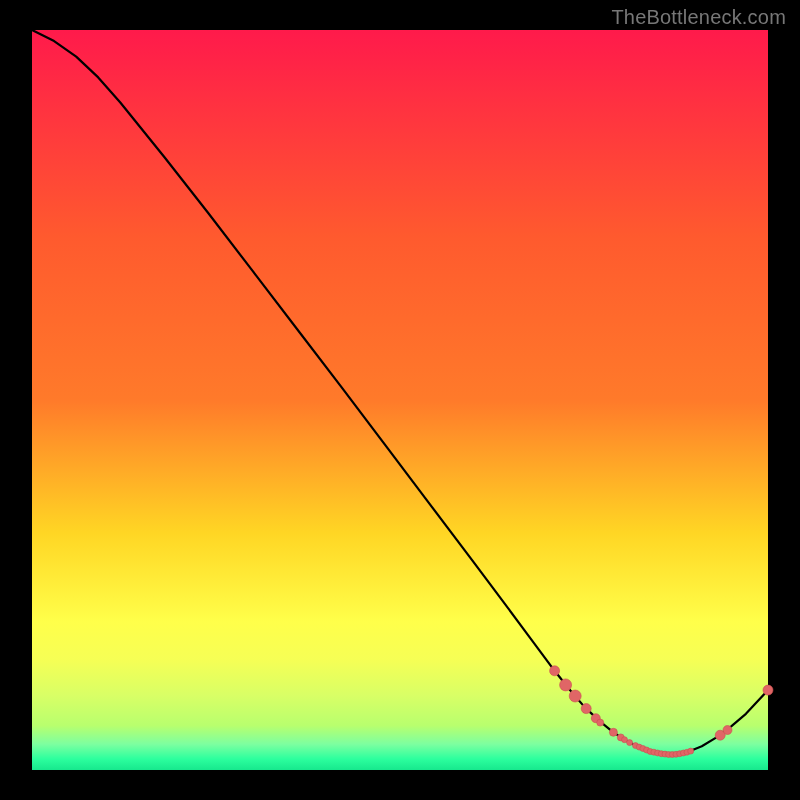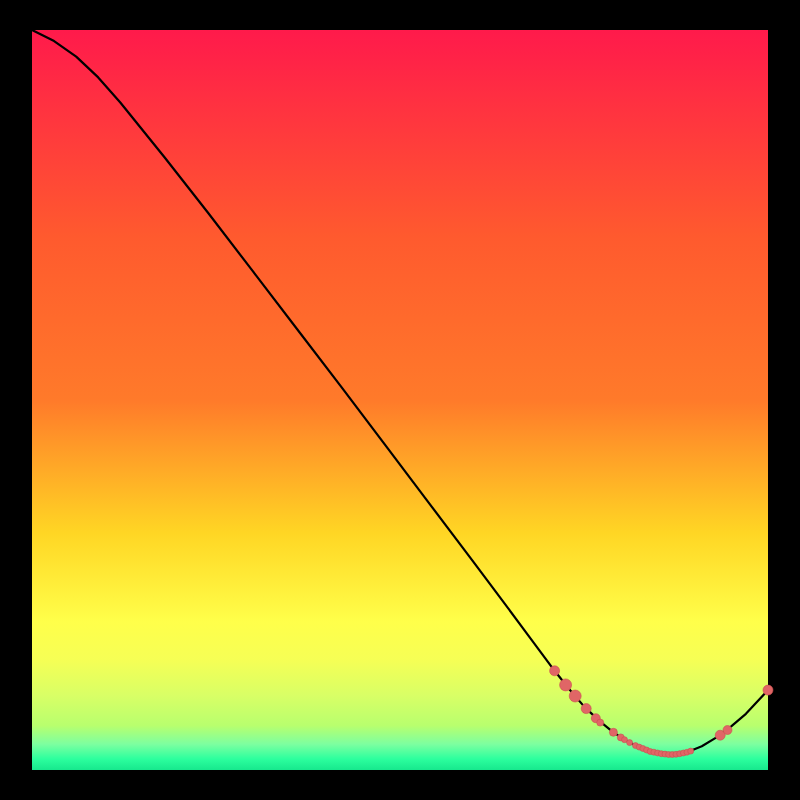--- a/index.html
+++ b/index.html
@@ -30,20 +30,21 @@
   svg {
     position: absolute;
     left: 0;
     top: 0;
   }
 </style>
 </head>
 <body>
 <div class="stage">
 
+  <div class="watermark">TheBottleneck.com</div>
 
   <svg id="chart-svg" width="800" height="800">
       <defs>
         <linearGradient id="bg" x1="0" y1="0" x2="0" y2="1">
           <stop offset="0%" stop-color="#ff1a4b"></stop>
           <stop offset="28.000000000000004%" stop-color="#ff5a2e"></stop>
           <stop offset="50%" stop-color="#ff7a2a"></stop>
           <stop offset="68%" stop-color="#ffd624"></stop>
           <stop offset="80%" stop-color="#ffff4a"></stop>
           <stop offset="85%" stop-color="#f6ff55"></stop>

